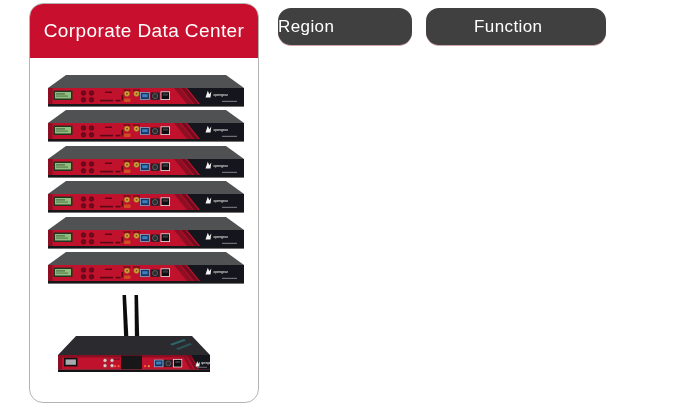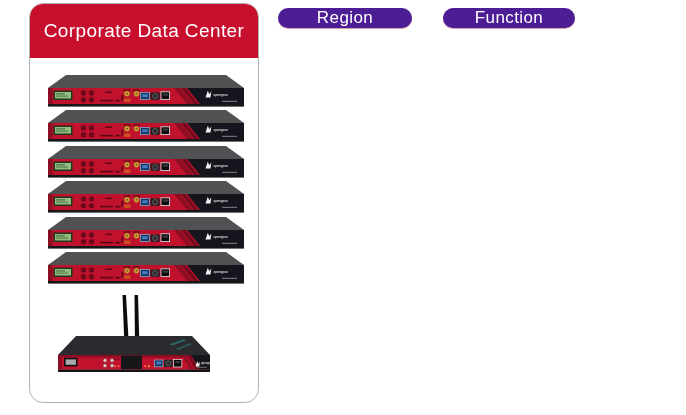--- a/index.html
+++ b/index.html
@@ -17,27 +17,27 @@
   .panel-header{
     position:absolute;left:0;top:0;width:100%;height:54px;
     background:#c8102e;border-radius:12px 12px 0 0;
     display:flex;align-items:center;justify-content:center;
   }
   .panel-header span{
     color:#ffffff;font-size:19px;letter-spacing:.4px;font-weight:400;
   }
   
   .pill{
-    position:absolute;top:8px;height:20px;background:#4c1d95;border-radius:13px;
-    display:flex;align-items:center;justify-content:center;
+    position:absolute;top:8px;height:37px;background:#404040;border-radius:13px;
+    display:flex;align-items:center;
     color:#fff;font-size:17px;letter-spacing:.4px;cursor:pointer;
     box-shadow:0 1px 0 rgba(120,0,20,.35);
   }
   .pill.region{left:252px;width:134px;}
-  .pill.function{left:417px;width:132px;}
+  .pill.function{left:400px;width:132px;padding-left:48px;}
   .pill.aisle{left:550px;width:133px;}
   
   .device{position:absolute;left:22px;width:196px;height:32px;}
   .wireless{position:absolute;left:32px;top:292px;width:152px;height:80px;}
   .defs-holder{position:absolute;width:0;height:0;overflow:hidden;}
 </style>
 </head>
 <body>
 
 <div class="stage">

